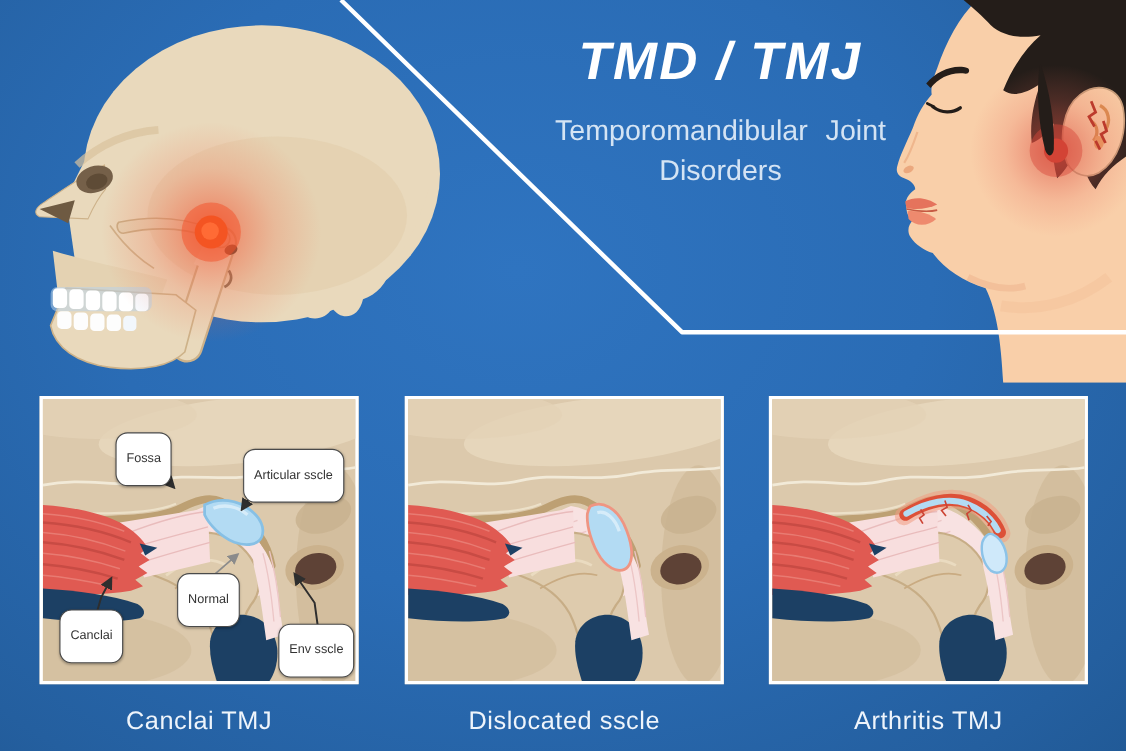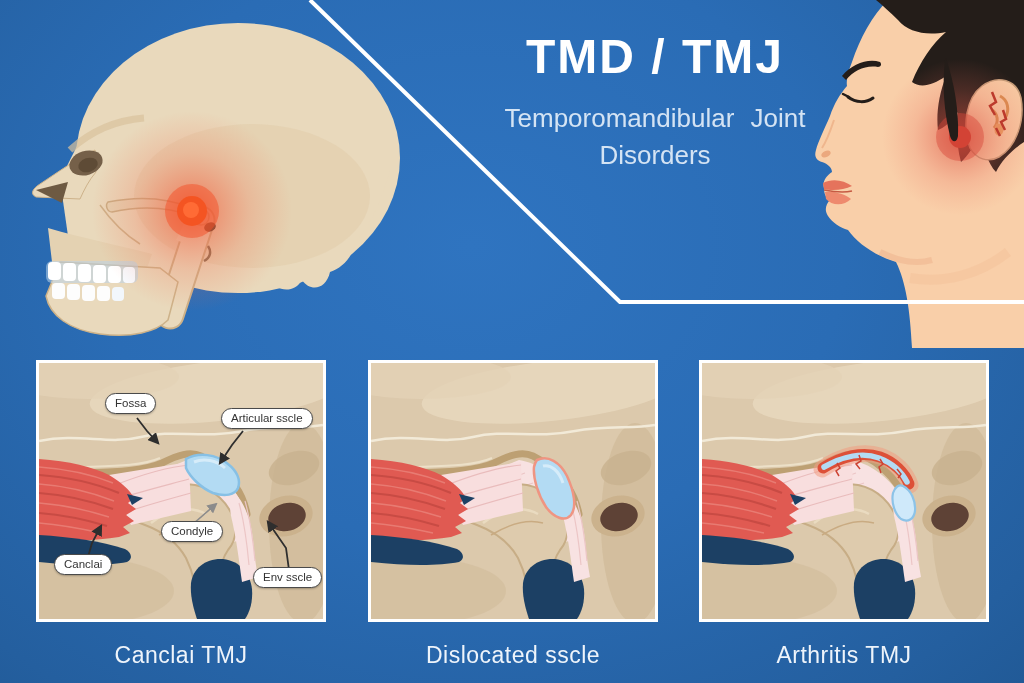--- a/index.html
+++ b/index.html
@@ -5,30 +5,30 @@
   html,body{margin:0;padding:0;}
   body{font-family:"Liberation Sans", sans-serif; background:#1b4f8a;}
   #stage{
     position:relative; width:1024px; height:683px; overflow:hidden;
     background:radial-gradient(ellipse at 46% 36%, #2f74c0 0%, #2a6cb5 48%, #245f9f 88%, #215a97 100%);
   }
   svg{display:block;}
   .abs{position:absolute;}
   
   .title-block{position:absolute; left:430px; top:30px; width:450px; text-align:center; color:#fff;}
-  .title-main{font-size:48px; font-weight:700; letter-spacing:2px; line-height:54px;}
+  .title-main{font-size:48px; font-weight:700; letter-spacing:2px; line-height:54px;font-style:italic;}
   .title-sub{font-size:26px; color:rgba(236,244,252,0.88); word-spacing:9px; line-height:37px; margin-top:16px; font-weight:400;}
   
   .panel{position:absolute; top:360px; width:284px; height:256px; border:3px solid #ffffff; background:#dcc9ac;}
   .panel-1{left:36px;} .panel-2{left:368px;} .panel-3{left:699px;}
   .panel svg.art{position:absolute; left:0; top:0;}
   .arrows{position:absolute; left:0; top:0; pointer-events:none;}
   .pill{
     position:absolute; background:#ffffff; border:1.6px solid #4a4a4a; border-radius:11px;
-    padding:2px 9px; font-size:11.5px; color:#333; white-space:nowrap;
+    padding:16px 9px; font-size:11.5px; color:#333; white-space:nowrap;
     box-shadow:0 1px 2px rgba(0,0,0,0.25); line-height:15px;
   }
   .caption{position:absolute; top:642px; width:290px; text-align:center; color:#eef4fb; font-size:23px; letter-spacing:0.5px;}
   .cap-1{left:36px;} .cap-2{left:368px;} .cap-3{left:699px;}
   .frame-lines{position:absolute; left:0; top:0; pointer-events:none;}
 </style>
 </head>
 <body>
 
 <div id="stage">
@@ -215,21 +215,21 @@
         </marker>
       </defs>
       <polyline points="98,55 108,68 119,80" fill="none" stroke="#2e2e2e" stroke-width="1.8" marker-end="url(#ahb)"></polyline>
       <polyline points="204,68 193,82 181,100" fill="none" stroke="#2e2e2e" stroke-width="1.8" marker-end="url(#ahb)"></polyline>
       <polyline points="154,161 177,141" fill="none" stroke="#8b8b8b" stroke-width="1.6" marker-end="url(#ahg)"></polyline>
       <polyline points="49,194 53,180 62,163" fill="none" stroke="#2e2e2e" stroke-width="1.8" marker-end="url(#ahb)"></polyline>
       <polyline points="250,207 247,185 229,159" fill="none" stroke="#2e2e2e" stroke-width="1.8" marker-end="url(#ahb)"></polyline>
     </svg>
     <div class="pill" style="left:66px; top:30px;">Fossa</div>
     <div class="pill" style="left:182px; top:45px;">Articular sscle</div>
-    <div class="pill" style="left:122px; top:158px;">Condyle</div>
+    <div class="pill" style="left:122px; top:158px;">Normal</div>
     <div class="pill" style="left:15px; top:191px;text-align:center;">Canclai</div>
     <div class="pill" style="left:214px; top:204px;">Env sscle</div>
   </div>
 
   <div class="panel panel-2">
     <svg class="art" width="284" height="256" viewBox="0 0 284 256">
       <rect width="284" height="256" fill="#dcc9ac"></rect>
       <ellipse cx="180" cy="28" rx="130" ry="30" fill="#e7d7bd" opacity="0.9" transform="rotate(-6 180 28)"></ellipse>
       <ellipse cx="50" cy="14" rx="90" ry="22" fill="#e3d2b6" opacity="0.8"></ellipse>
       <ellipse cx="40" cy="228" rx="95" ry="34" fill="#d0ba99" opacity="0.55"></ellipse>

